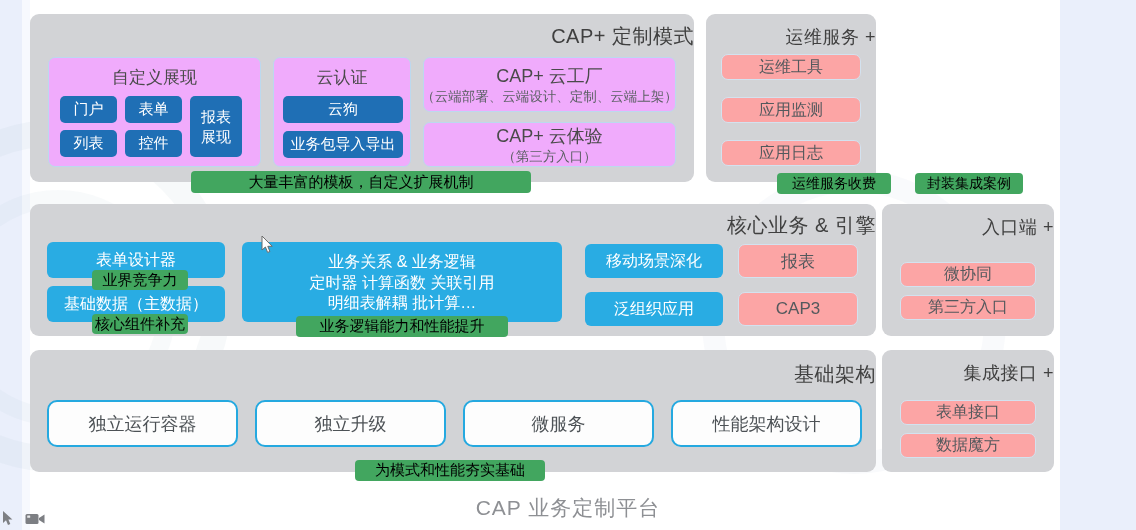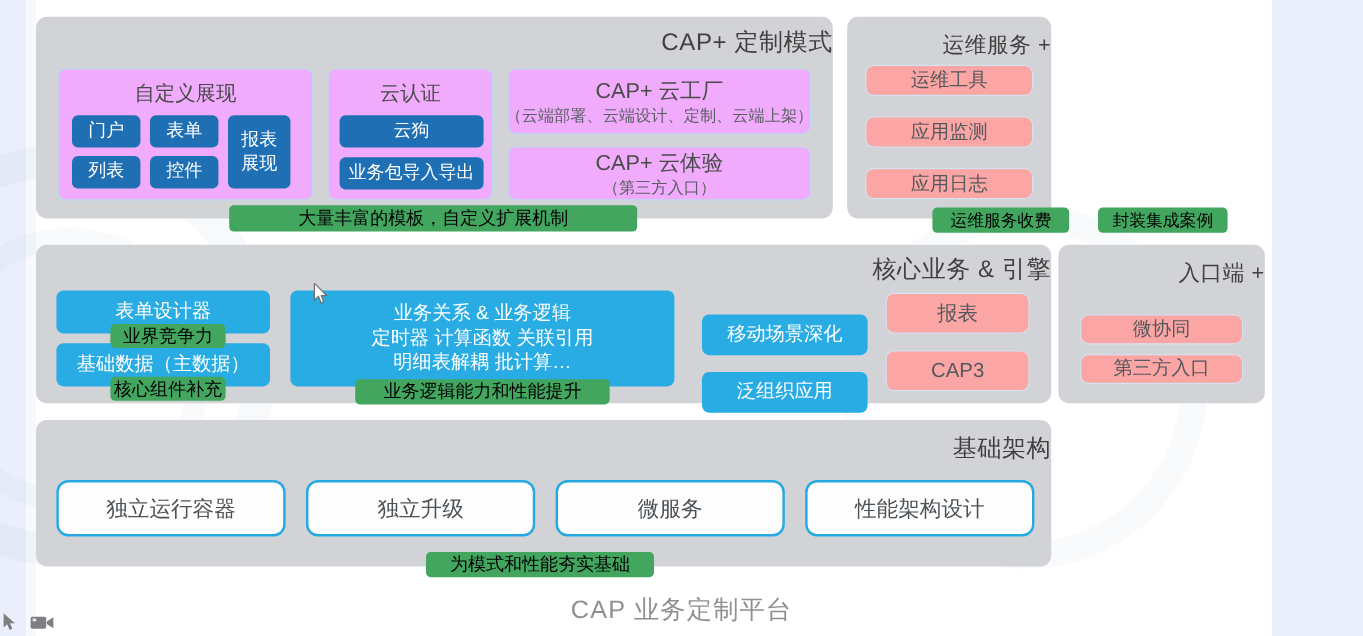--- a/index.html
+++ b/index.html
@@ -296,21 +296,21 @@
       <div class="tag-green" style="left:62px; top:110px; width:96px; height:20px;">核心组件补充</div>
 
       <div class="chip-cyan multi" style="position:absolute; left:212px; top:38px; width:320px; height:80px; padding-top:2px;">
         <span>业务关系 &amp; 业务逻辑</span>
         <span>定时器 计算函数 关联引用</span>
         <span>明细表解耦 批计算…</span>
       </div>
       <div class="tag-green" style="left:266px; top:112px; width:212px; height:21px;">业务逻辑能力和性能提升</div>
 
       <div style="position:absolute; left:555px; top:40px; display:flex; flex-direction:column; gap:14px;">
-        <div class="chip-cyan" style="width:138px; height:34px;margin-top:18px;">移动场景深化</div>
+        <div class="chip-cyan" style="width:138px; height:34px;">移动场景深化</div>
         <div class="chip-cyan" style="width:138px; height:34px;">泛组织应用</div>
       </div>
 
       <div style="position:absolute; left:708px; top:40px; display:flex; flex-direction:column; gap:14px;">
         <div class="chip-white soft" style="width:120px; height:34px; font-size:17px;">报表</div>
         <div class="chip-white soft" style="width:120px; height:34px; font-size:17px;">CAP3</div>
       </div>
     </div>
 
     <div class="panel" style="left:852px; top:196px; width:172px; height:132px;">
@@ -325,20 +325,27 @@
       <div class="panel-title" style="position:absolute; left:0; right:0; top:14px;">基础架构</div>
       <div style="position:absolute; left:17px; top:50px; display:flex; gap:17px;">
         <div class="chip-white round" style="width:191px; height:47px;">独立运行容器</div>
         <div class="chip-white round" style="width:191px; height:47px;">独立升级</div>
         <div class="chip-white round" style="width:191px; height:47px;">微服务</div>
         <div class="chip-white round" style="width:191px; height:47px;">性能架构设计</div>
       </div>
     </div>
     <div class="tag-green" style="left:325px; top:452px; width:190px; height:21px;">为模式和性能夯实基础</div>
 
+    <div class="panel" style="left:852px; top:342px; width:172px; height:122px;">
+      <div class="panel-title sm" style="position:absolute; left:0; right:0; top:14px;">集成接口 +</div>
+      <div style="position:absolute; left:18px; top:50px; display:flex; flex-direction:column; gap:8px;">
+        <div class="chip-white soft" style="width:136px; height:25px;">表单接口</div>
+        <div class="chip-white soft" style="width:136px; height:25px;">数据魔方</div>
+      </div>
+    </div>
 
     <svg class="mouse-pointer" viewBox="0 0 13 18">
       <path d="M1 0 L1 14 L4.4 11 L6.6 16.4 L8.9 15.5 L6.8 10.3 L11.2 10.3 Z" fill="#ffffff" stroke="#6b6b6b" stroke-width="1"></path>
     </svg>
   </div>
 
   <div class="bottom-title">CAP 业务定制平台</div>
 
   <div class="corner-icons">
     <svg class="cursor-glyph" viewBox="0 0 14 16">

